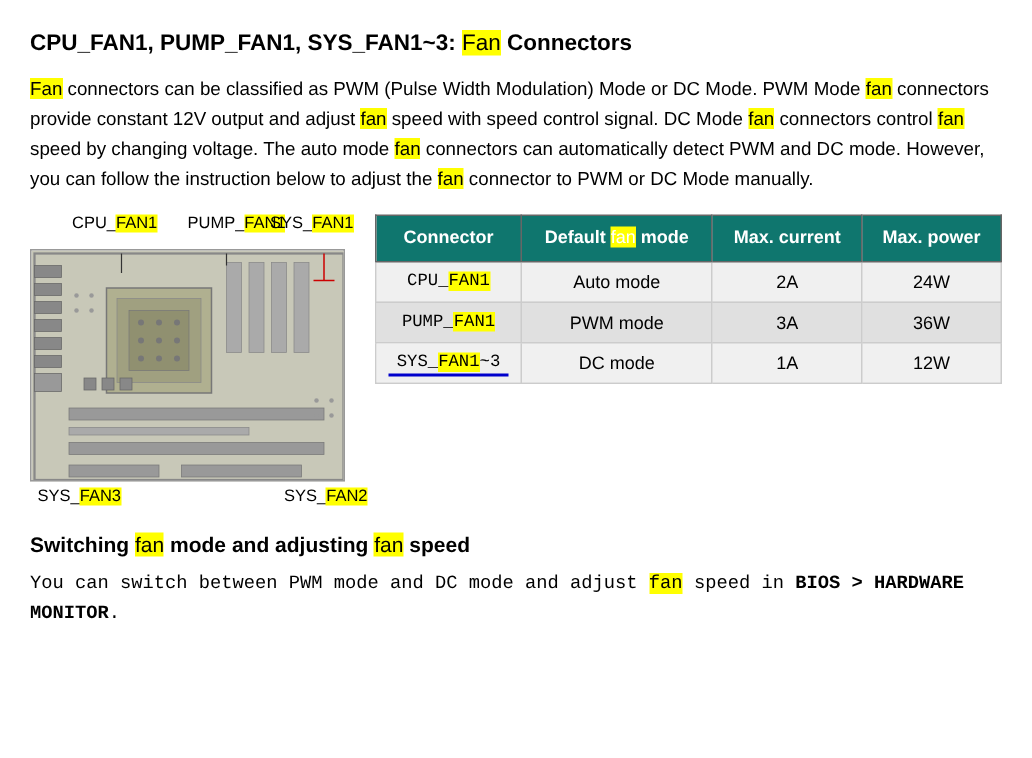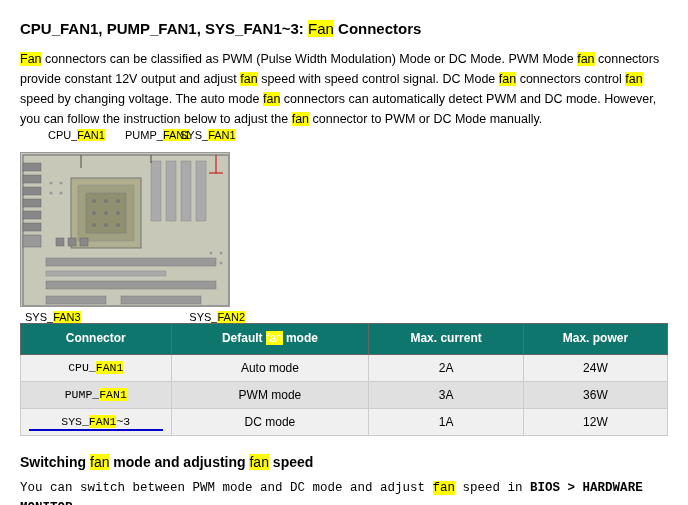--- a/index.html
+++ b/index.html
@@ -18,24 +18,25 @@
       margin-bottom: 10px;
       line-height: 1.4;
     }
     .highlight {
       background-color: #ffff00;
       font-weight: normal;
     }
     .description {
       font-size: 12.5px;
       line-height: 1.6;
+      margin-bottom: 14px;
     }
     .content-area {
       display: flex;
-      flex-direction: column;
+      flex-direction: row;
       gap: 0;
       margin-bottom: 18px;
     }
     .diagram-section {
       position: relative;
       width: 230px;
       flex-shrink: 0;
     }
     .diagram-labels-top {
       display: flex;

